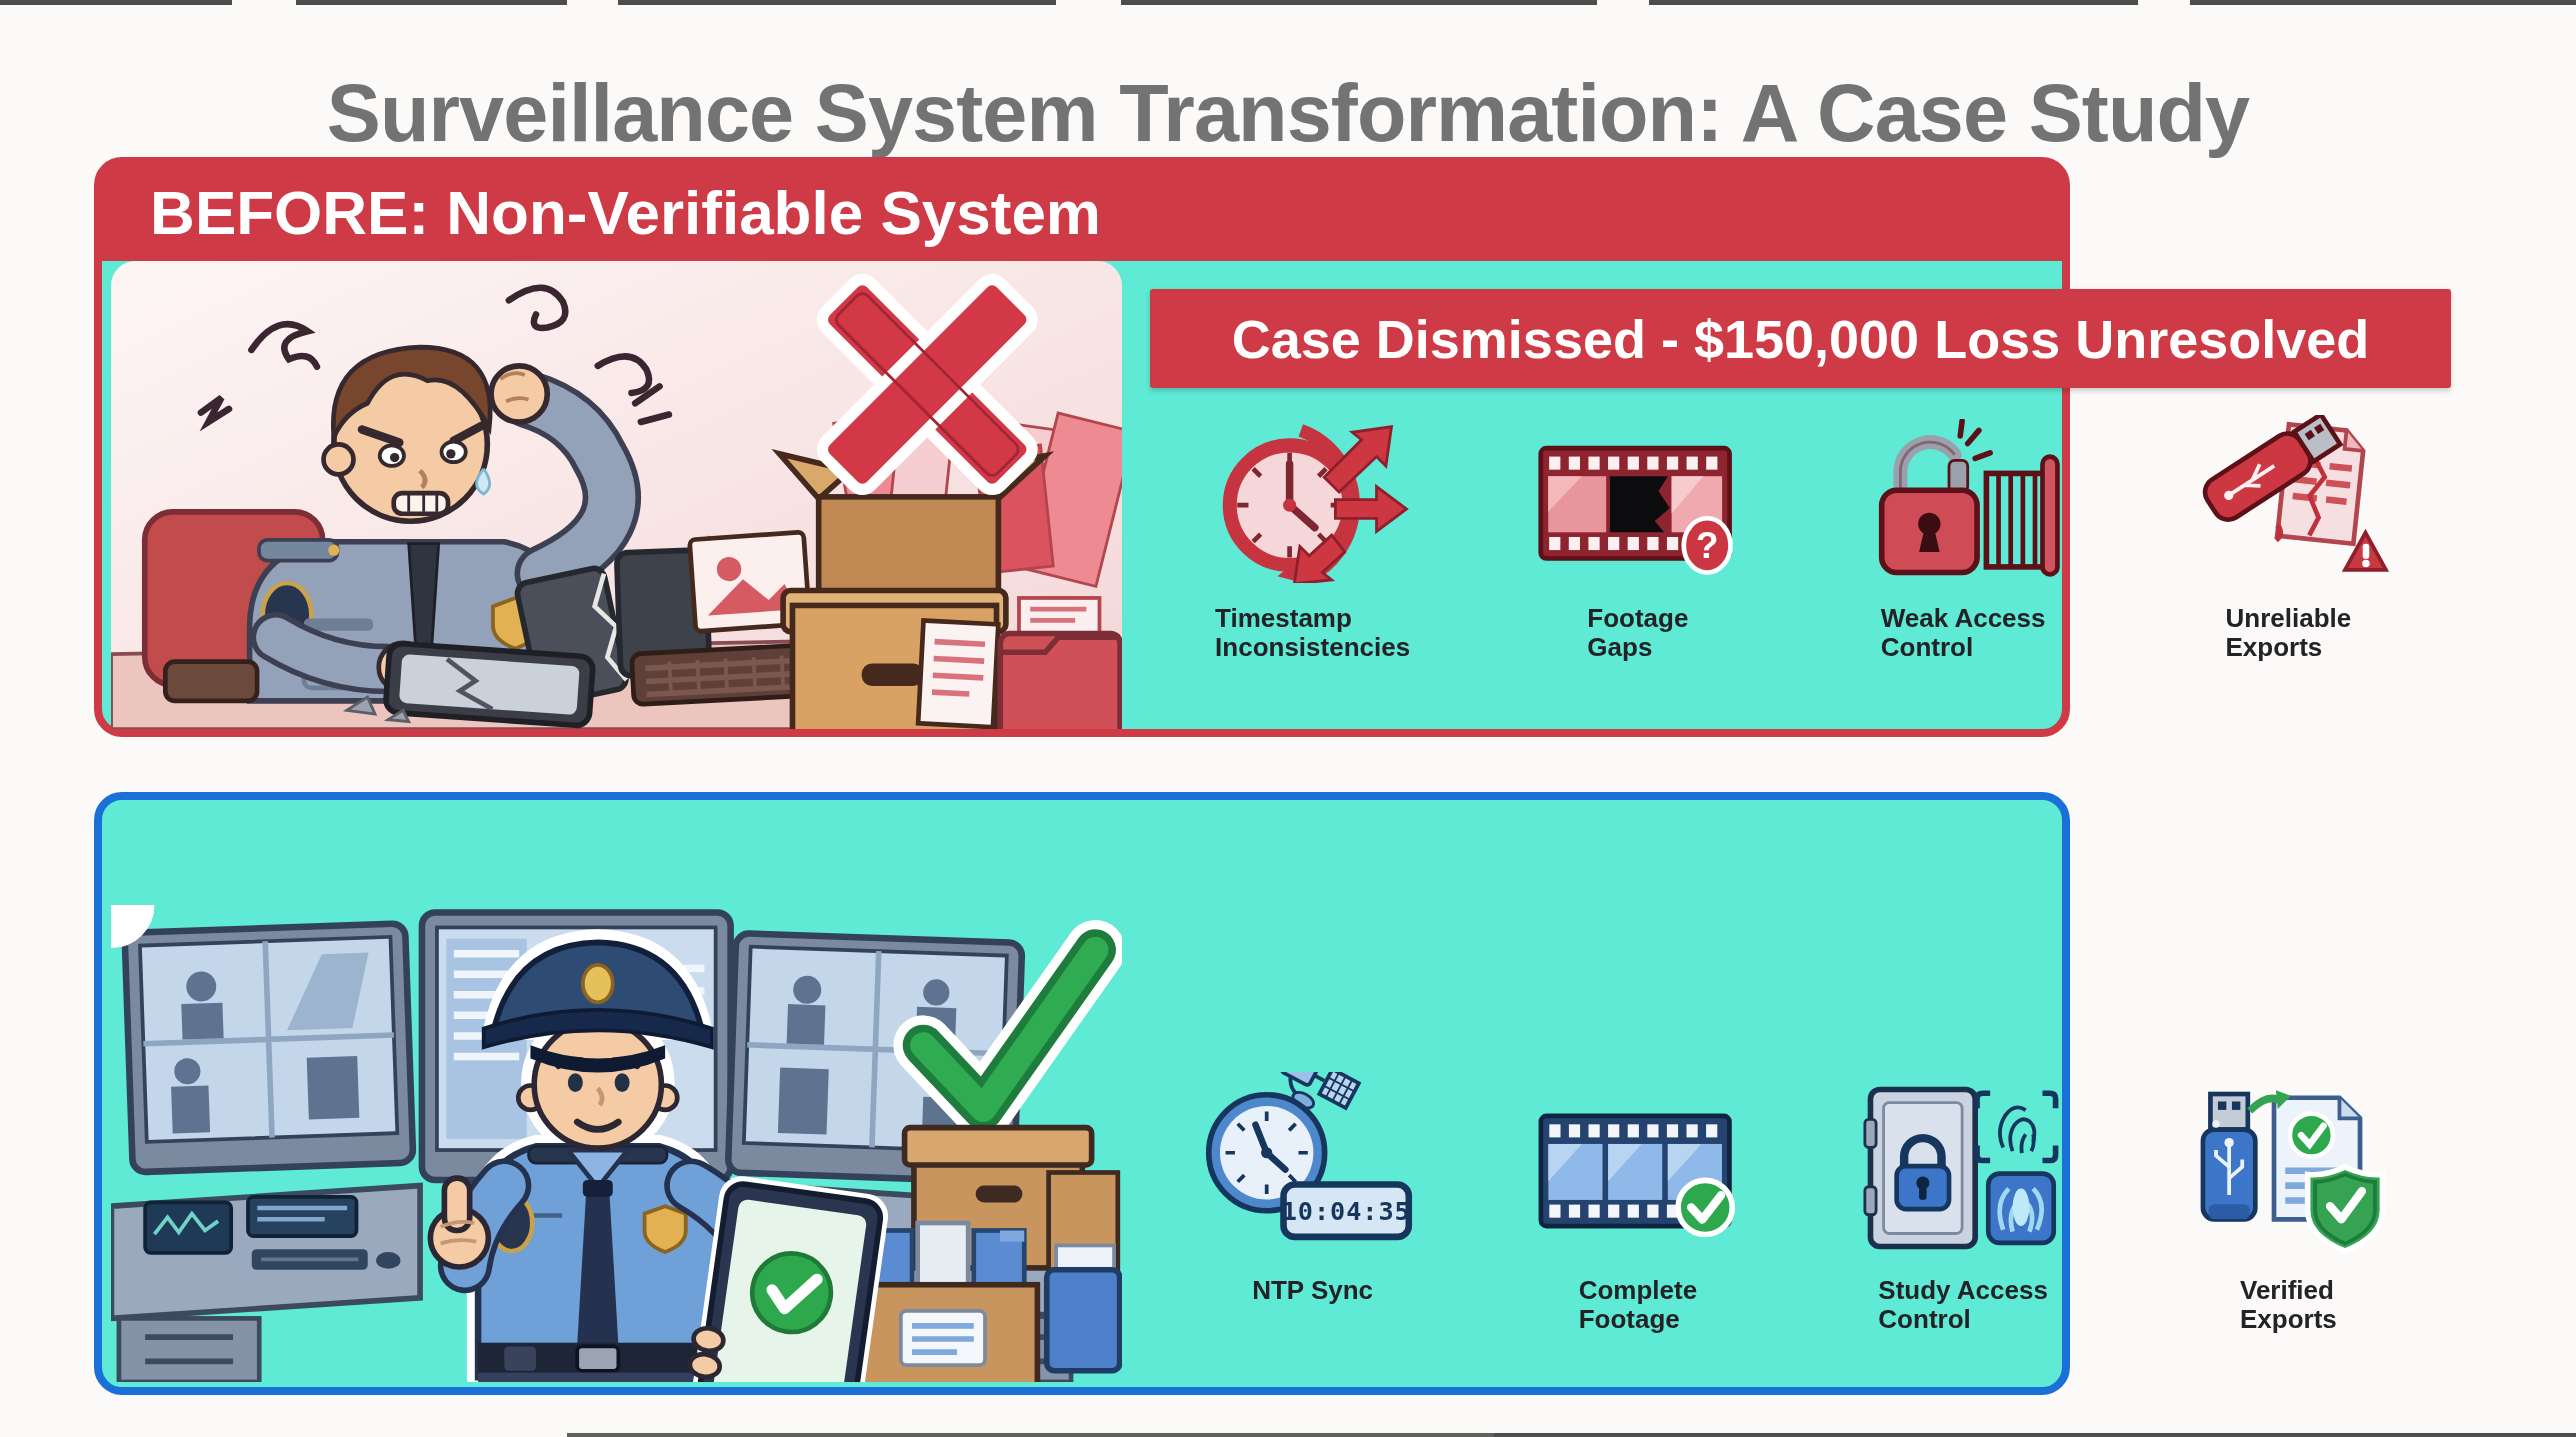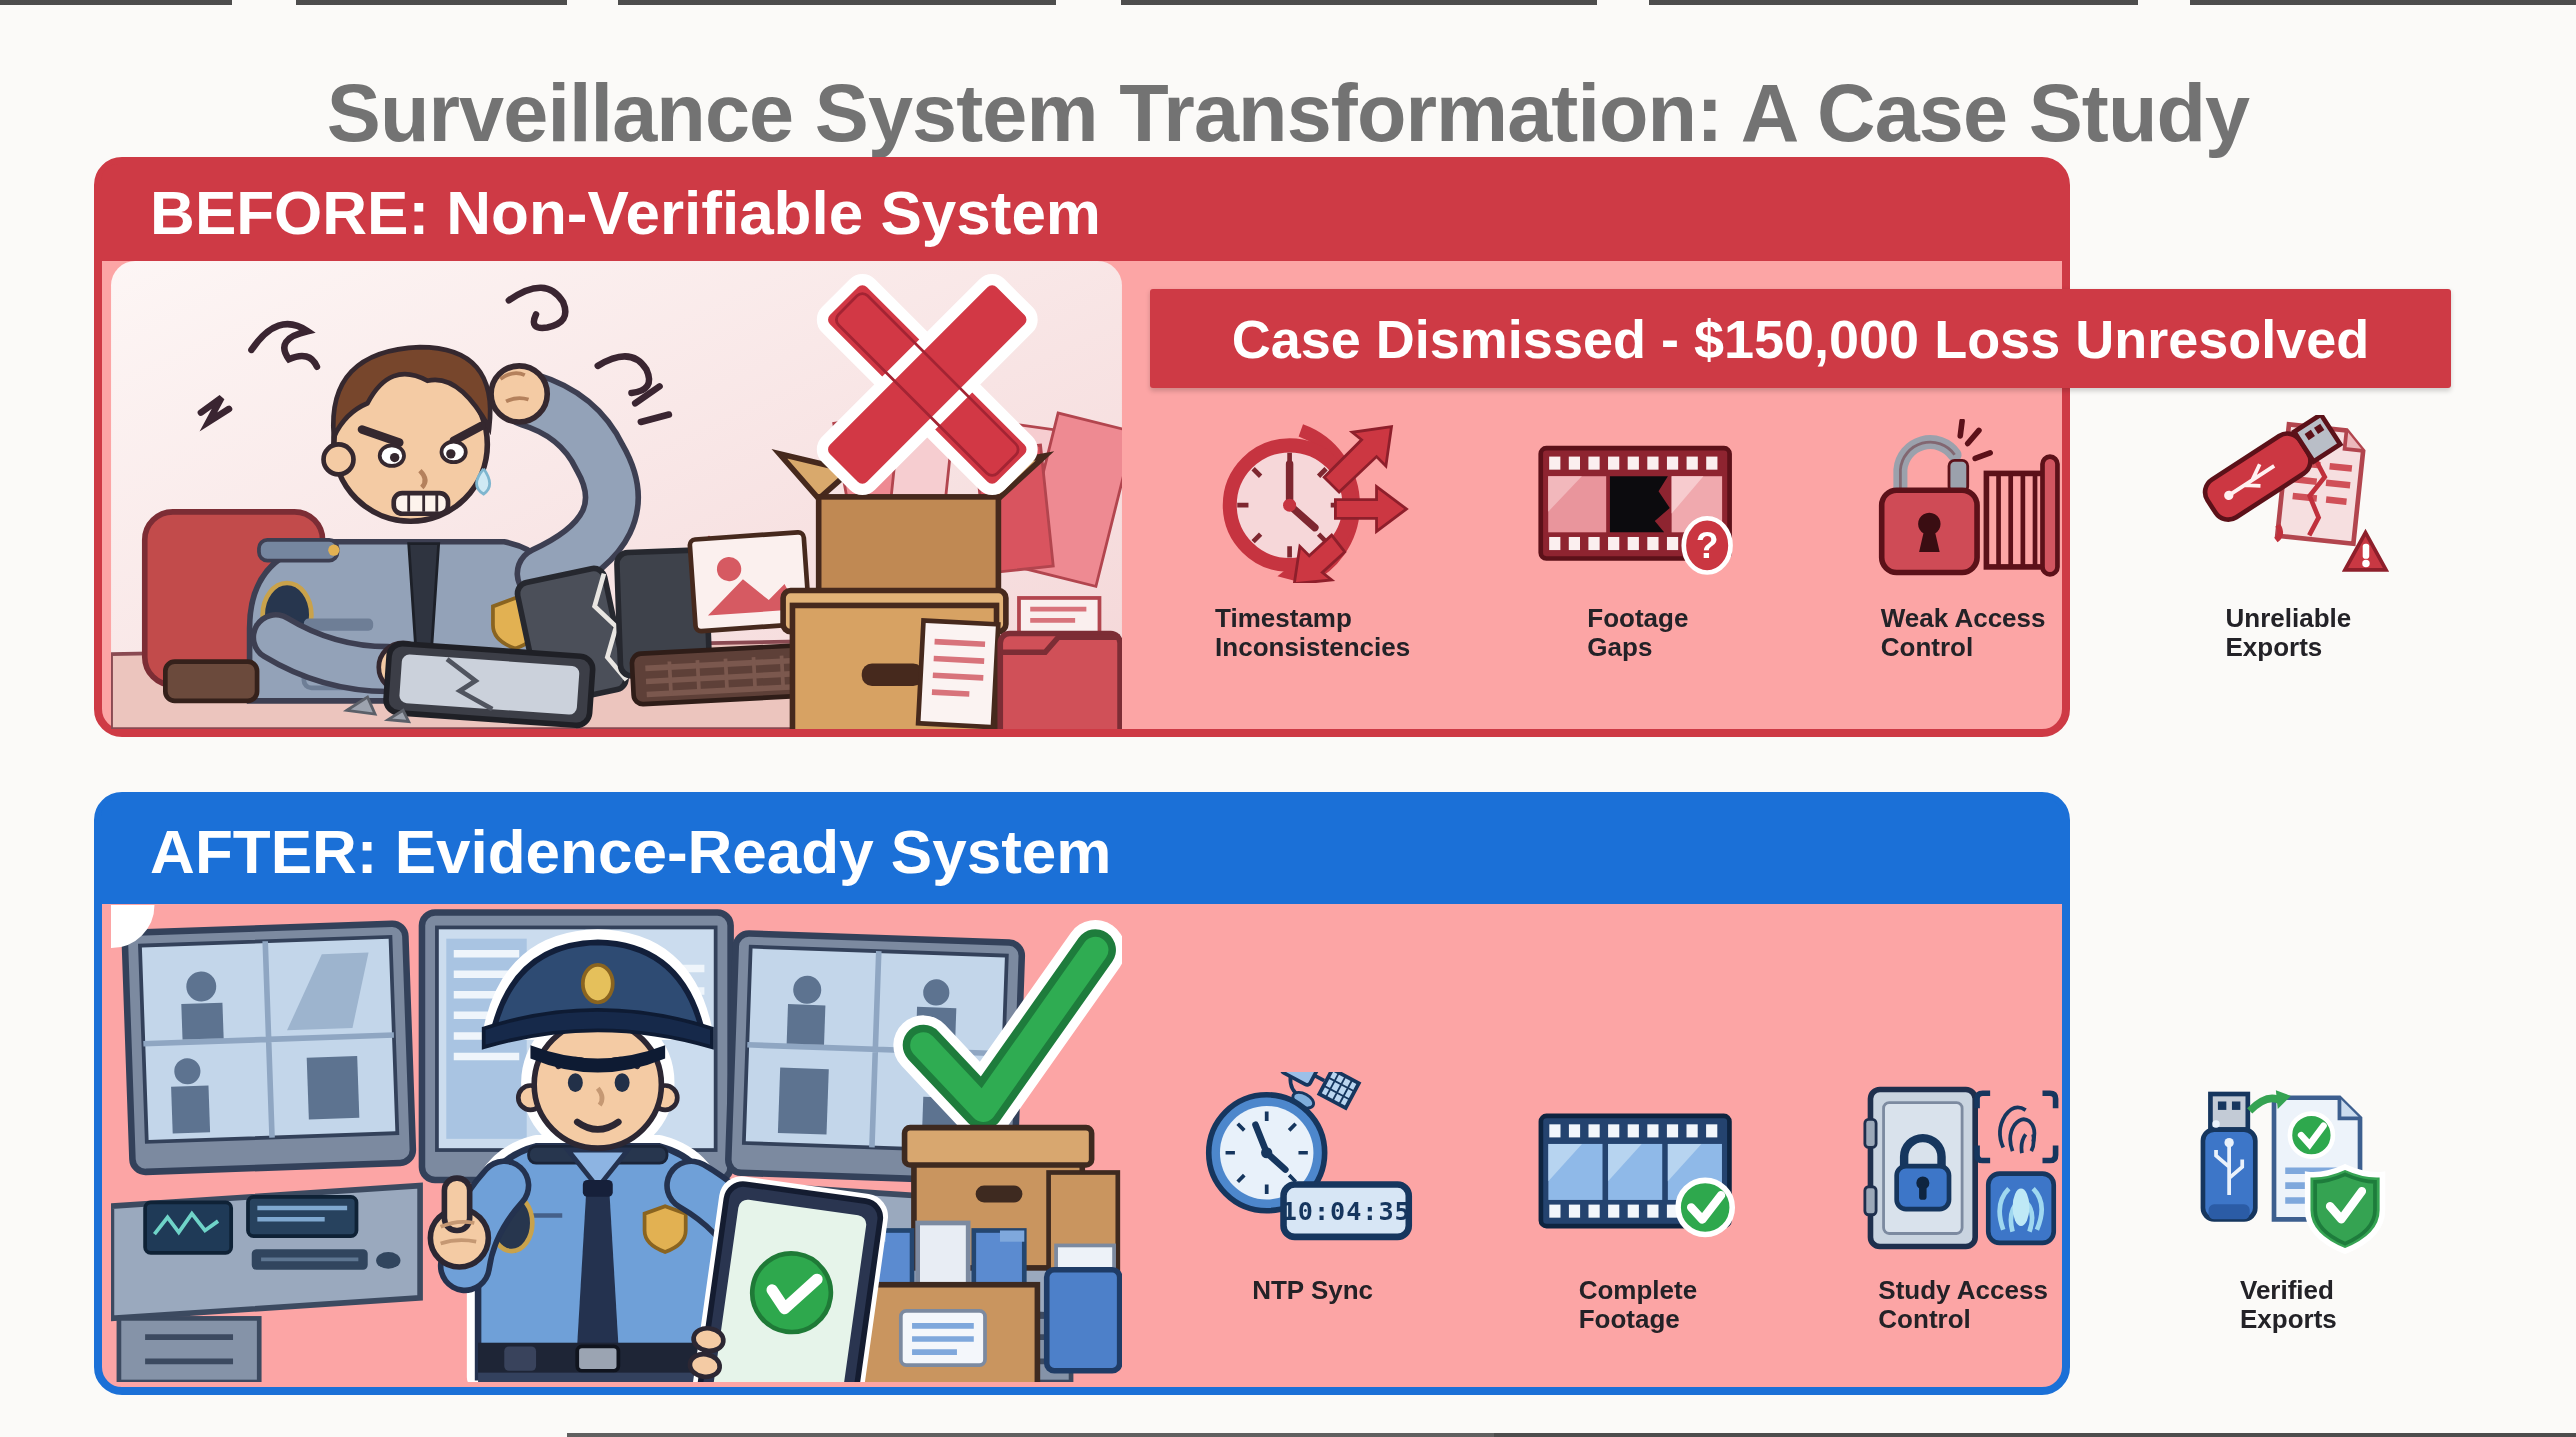--- a/index.html
+++ b/index.html
@@ -4,21 +4,21 @@
 <style>
   html,body{margin:0;padding:0;}
   body{font-family:"Liberation Sans", sans-serif; background:#ffffff;}
   .page{position:relative;width:2576px;height:1438px;background:var(--page-bg,#FBFAF8);overflow:hidden;}
   .edge-top{position:absolute;top:0;left:0;right:0;height:4.7px;opacity:.8;
     background:linear-gradient(90deg,#222 0 9%,transparent 9% 11.5%,#222 11.5% 22%,transparent 22% 24%,#222 24% 41%,transparent 41% 43.5%,#222 43.5% 62%,transparent 62% 64%,#222 64% 83%,transparent 83% 85%,#222 85% 100%);}
   .edge-bottom{position:absolute;bottom:0;left:0;right:0;height:4.7px;opacity:.75;
     background:linear-gradient(90deg,transparent 0 22%,#2d2d2d 22% 58%,#141414 58% 100%);}
   .title{position:absolute;top:13px;left:0;width:100%;text-align:center;
     font-size:81px;font-weight:700;color:#737373;letter-spacing:-0.9px;}
-  .panel{position:absolute;left:94px;width:1976px;background:#fca5a5;box-sizing:border-box;border-style:solid;border-width:8.4px;}
+  .panel{position:absolute;left:94px;width:1976px;background:#5eead4;box-sizing:border-box;border-style:solid;border-width:8.4px;}
   .panel.before{top:157px;height:580px;border-color:var(--red,#CE3A45);border-radius:28px;}
   .panel.after{top:792px;height:603px;border-color:var(--blue,#1B70D7);border-radius:28px;}
   .panel-header{display:flex;align-items:center;padding:0 49px;color:#fff;font-size:62px;font-weight:700;
     border-radius:17px 17px 0 0;margin:-0.9px;}
   .before .panel-header{background:var(--red,#CE3A45);height:97px;}
   .after  .panel-header{background:var(--blue,#1B70D7);height:105px;}
   .banner{position:absolute;left:1048px;width:1301px;height:99px;border-radius:3px;display:flex;align-items:center;
     justify-content:center;color:#fff;font-size:54px;font-weight:700;box-shadow:0 2.8px 5.6px rgba(0,0,0,.18);}
   .before .banner{top:124px;background:var(--red,#CE3A45);}
   .after  .banner{top:143px;background:var(--blue,#1B70D7);}
@@ -280,21 +280,20 @@
             <path d="M96,118 q6,10 -2,16" stroke="#C0303C" stroke-width="6" fill="none"></path>
           </svg>
         </div>
         <div class="lbl">Unreliable
 Exports</div>
       </div>
     </div>
   </section>
 
   <section class="panel after">
-    <div class="panel-header">AFTER: Evidence-Ready System</div>
 
     <div class="illus">
       <svg width="1011" height="477" viewBox="0 0 1080 510" role="img" aria-label="Confident police officer giving a thumbs up and holding a tablet with a green check, in front of surveillance monitors and organized archive boxes under a large green checkmark">
 
         <g>
           <g transform="translate(14,30) rotate(-2)">
             <rect width="300" height="256" rx="14" fill="#7C8AA0" stroke="#33415A" stroke-width="7"></rect>
             <rect x="16" y="14" width="268" height="210" fill="#C3D6EA" stroke="#33415A" stroke-width="4"></rect>
             <path d="M150,14 v210 M16,119 h268" stroke="#8FA6C2" stroke-width="6"></path>
             <circle cx="80" cy="60" r="16" fill="#5D7390"></circle>

